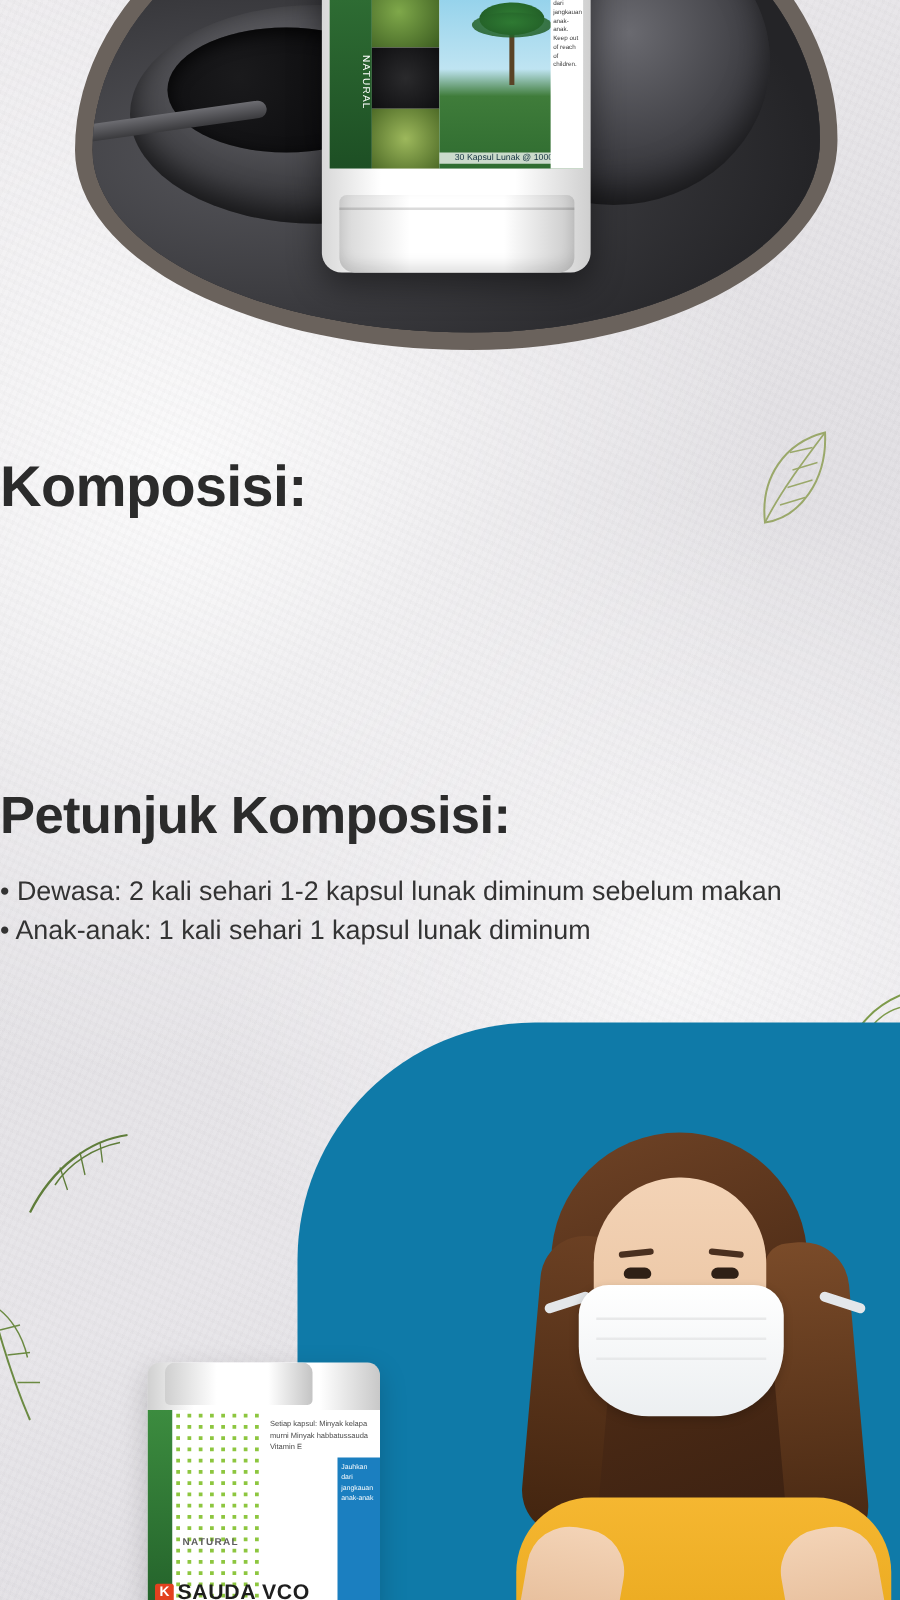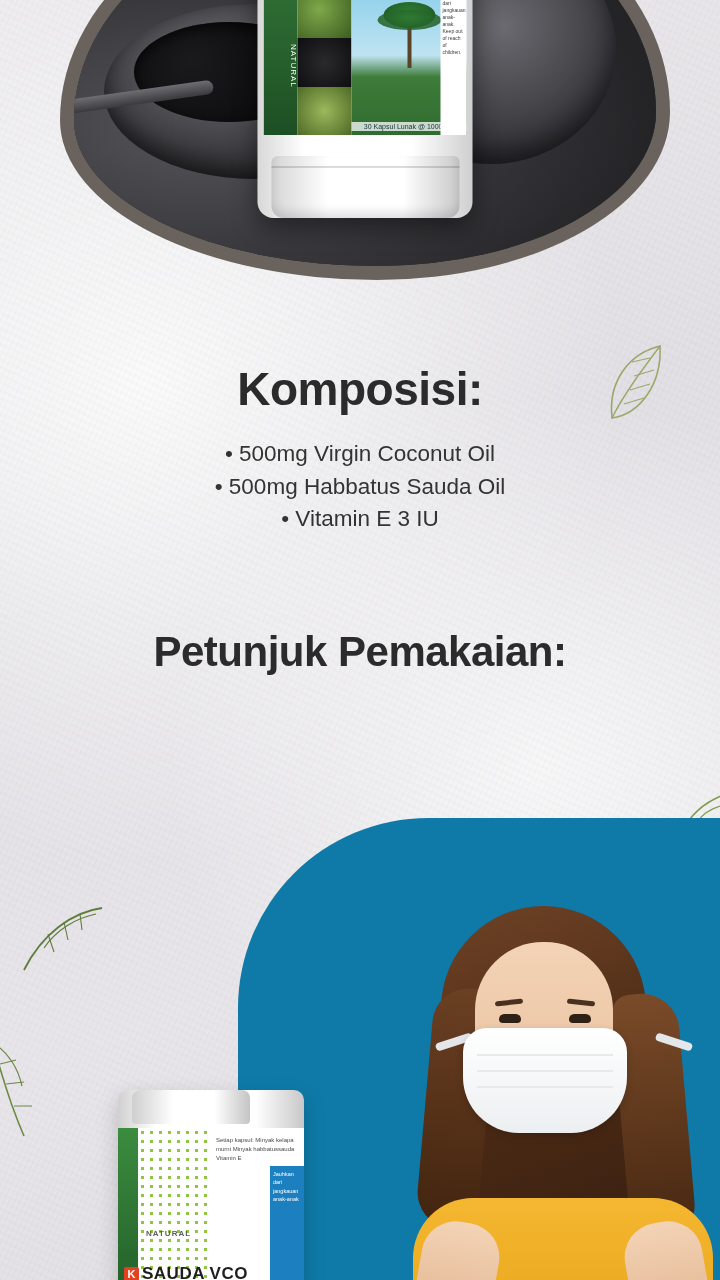--- a/index.html
+++ b/index.html
@@ -208,21 +208,21 @@
     font-size: 5px;
     color: #3a3a3a;
     padding: 3px 2px;
     line-height: 1.4;
   }
 
   
   .section {
     position: absolute;
     left: 0; right: 0;
-    text-align: center;
+    text-align: left;
     color: #2d2d2d;
   }
   .heading {
     font-size: 46px;
     font-weight: bold;
     color: #2b2b2b;
     letter-spacing: -0.5px;
   }
   .komposisi { top: 362px; }
   .komposisi .list {
@@ -504,29 +504,28 @@
   <div class="leaf leaf-left2">
     <svg width="80" height="120" viewBox="0 0 80 120" fill="none">
       <path d="M4 4 C14 44 26 84 40 116" stroke="#6b8a42" stroke-width="1.6" fill="none"></path>
       <path d="M10 24 C24 32 34 48 38 66" stroke="#6b8a42" stroke-width="1.2" fill="none"></path>
       <path d="M16 44 L32 40 M22 64 L40 62 M30 86 L48 86" stroke="#6b8a42" stroke-width="1.1"></path>
     </svg>
   </div>
 
   <div class="section komposisi">
     <div class="heading">Komposisi:</div>
+  </div>
+
+  <div class="section petunjuk">
+    <div class="heading">Petunjuk Komposisi:</div>
     <div class="list">
-      <span class="bullet-row">• 500mg Virgin Coconut Oil</span>
-      <span class="bullet-row">• 500mg Habbatus Sauda Oil</span>
-      <span class="bullet-row">• Vitamin E 3 IU</span>
+      <span class="bullet-row">•   Dewasa: 2 kali sehari 1-2 kapsul lunak diminum sebelum makan</span>
+      <span class="bullet-row">•  Anak-anak: 1 kali sehari 1 kapsul lunak diminum</span>
     </div>
-  </div>
-
-  <div class="section petunjuk">
-    <div class="heading">Petunjuk Pemakaian:</div>
   </div>
 
   <div class="bottom-blob-border"></div>
   <div class="bottom-blob">
     <div class="blob-wrap">
       <div class="woman">
         <div class="hair"></div>
         <div class="hair-left"></div>
         <div class="hair-right"></div>
         <div class="face">

